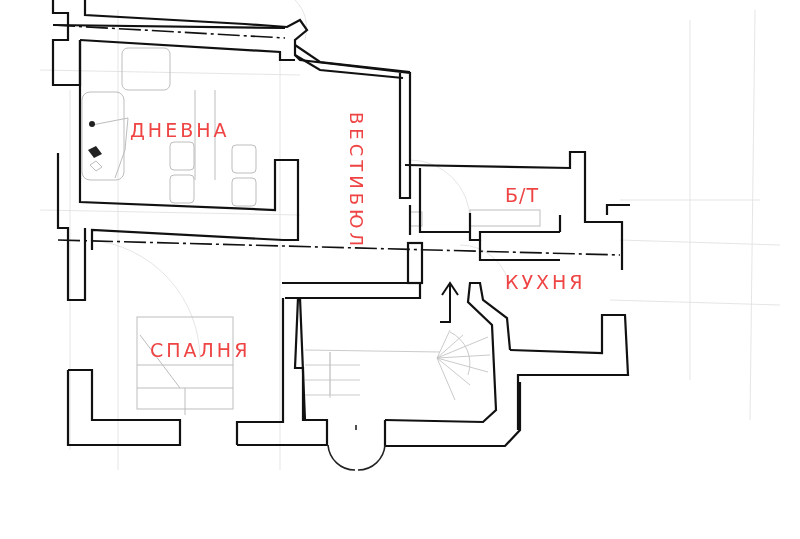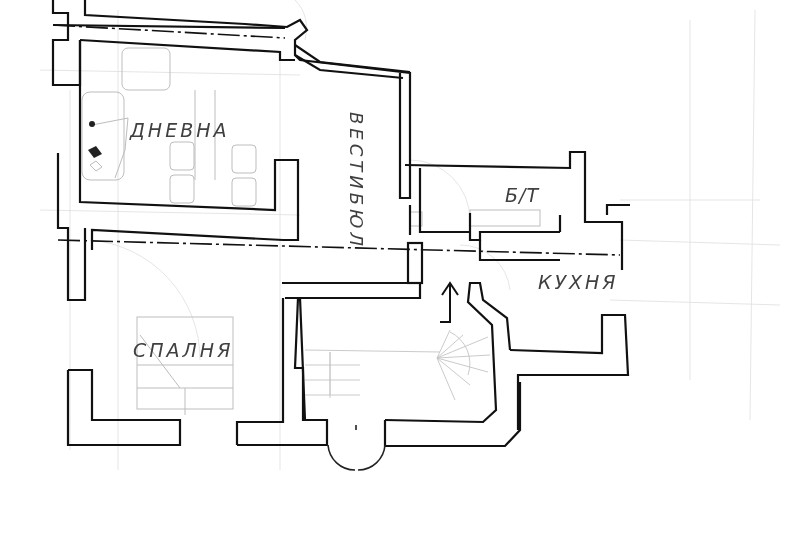--- a/index.html
+++ b/index.html
@@ -5,21 +5,21 @@
   html, body { margin: 0; padding: 0; background: #ffffff; }
   body { width: 800px; height: 539px; overflow: hidden; position: relative; font-family: "DejaVu Sans", sans-serif; }
   #plan { position: absolute; left: 0; top: 0; width: 800px; height: 539px; }
   .wall { fill: none; stroke: #111; stroke-width: 2.2; stroke-linejoin: miter; }
   .wall-thin { fill: none; stroke: #222; stroke-width: 1.6; }
   .axis { fill: none; stroke: #111; stroke-width: 1.6; stroke-dasharray: 22 4 3 4; }
   .fainter { fill: none; stroke: #dedede; stroke-width: 0.8; }
   .furn { fill: none; stroke: #bdbdbd; stroke-width: 1; }
   .stair { fill: none; stroke: #c4c4c4; stroke-width: 0.9; }
   .arrow { fill: none; stroke: #111; stroke-width: 2; }
-  .room-label { position: absolute; font-family: "DejaVu Sans", sans-serif; font-size: 19px; letter-spacing: 3px; color: #404040; white-space: nowrap; line-height: 1; font-style: italic; }
+  .room-label { position: absolute; font-family: "DejaVu Sans", sans-serif; font-size: 19px; letter-spacing: 3px; color: #ef4444; white-space: nowrap; line-height: 1; }
   .vertical { writing-mode: vertical-rl; text-orientation: mixed; letter-spacing: 4px; }
 </style>
 </head>
 <body>
 
 <svg id="plan" viewBox="0 0 800 539" xmlns="http://www.w3.org/2000/svg">
 
   <g>
     <line class="fainter" x1="40" y1="70" x2="300" y2="75"></line>
     <line class="fainter" x1="40" y1="210" x2="300" y2="215"></line>
@@ -112,14 +112,14 @@
 
   <g>
     <polyline class="arrow" points="440,322 450,322 450,285"></polyline>
     <polyline class="arrow" points="442,295 450,283 458,295"></polyline>
   </g>
 </svg>
 
 <div class="room-label" style="left:130px; top:121px;">ДНЕВНА</div>
 <div class="room-label vertical" style="left:347px; top:112px; font-size:18px;">ВЕСТИБЮЛ</div>
 <div class="room-label" style="left:505px; top:186px; letter-spacing:1px;">Б/Т</div>
-<div class="room-label" style="left:505px; top:273px;margin-left:33px;">КУХНЯ</div>
-<div class="room-label" style="left:133px; top:341px;text-align:right;">СПАЛНЯ</div>
+<div class="room-label" style="left:505px; top:273px;">КУХНЯ</div>
+<div class="room-label" style="left:150px; top:341px;text-align:right;">СПАЛНЯ</div>
 
 </body></html>

